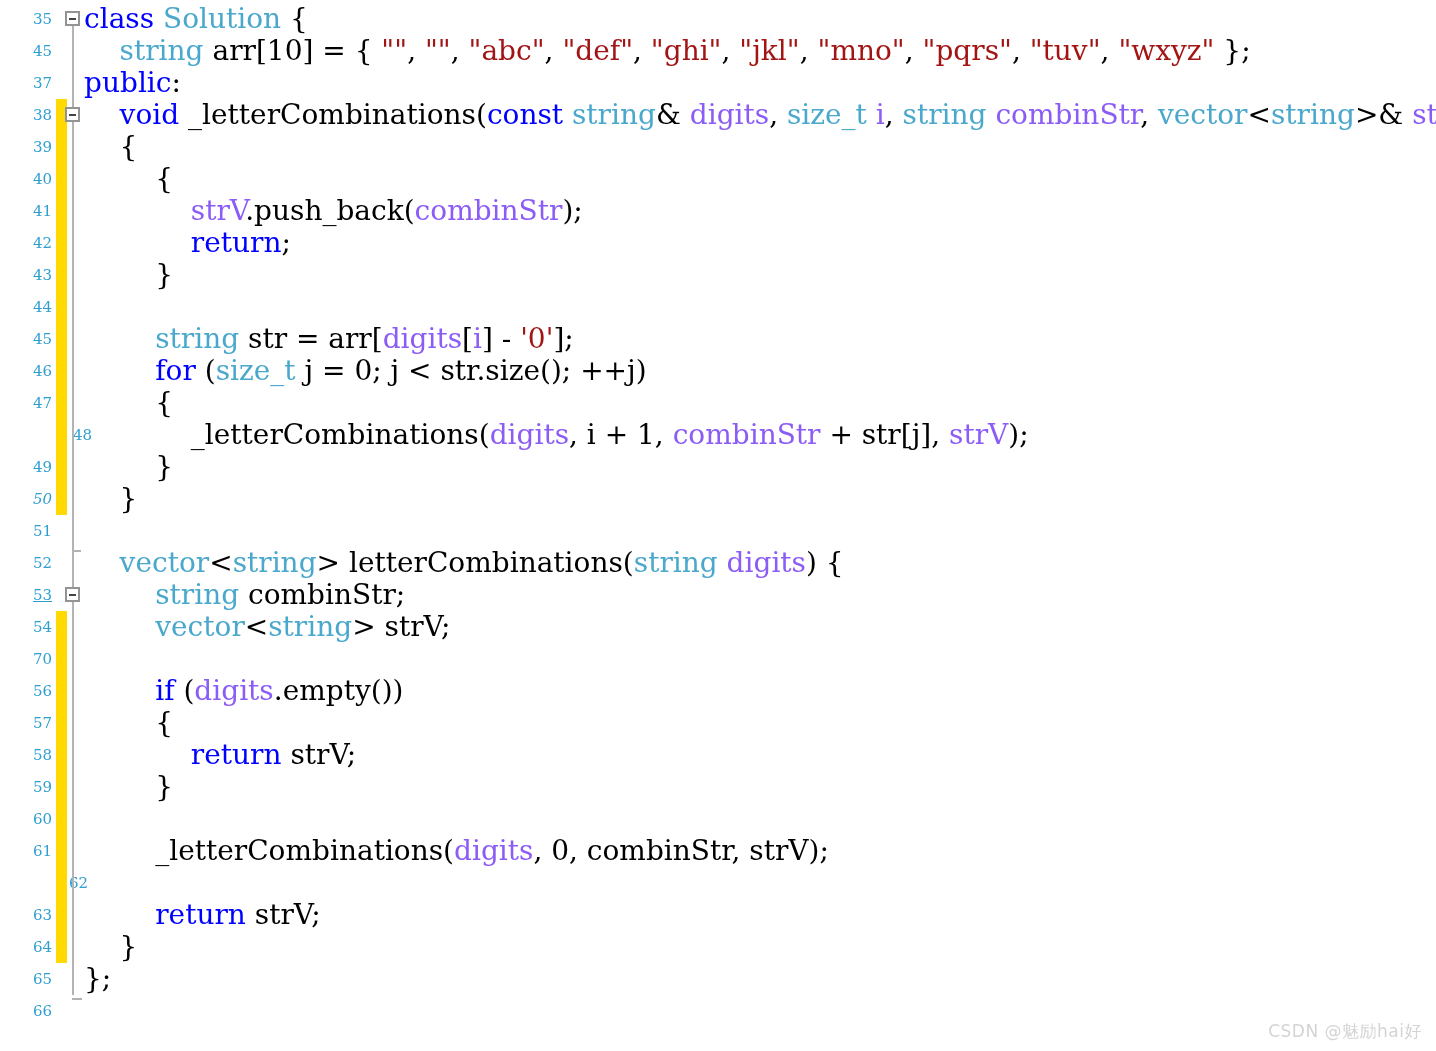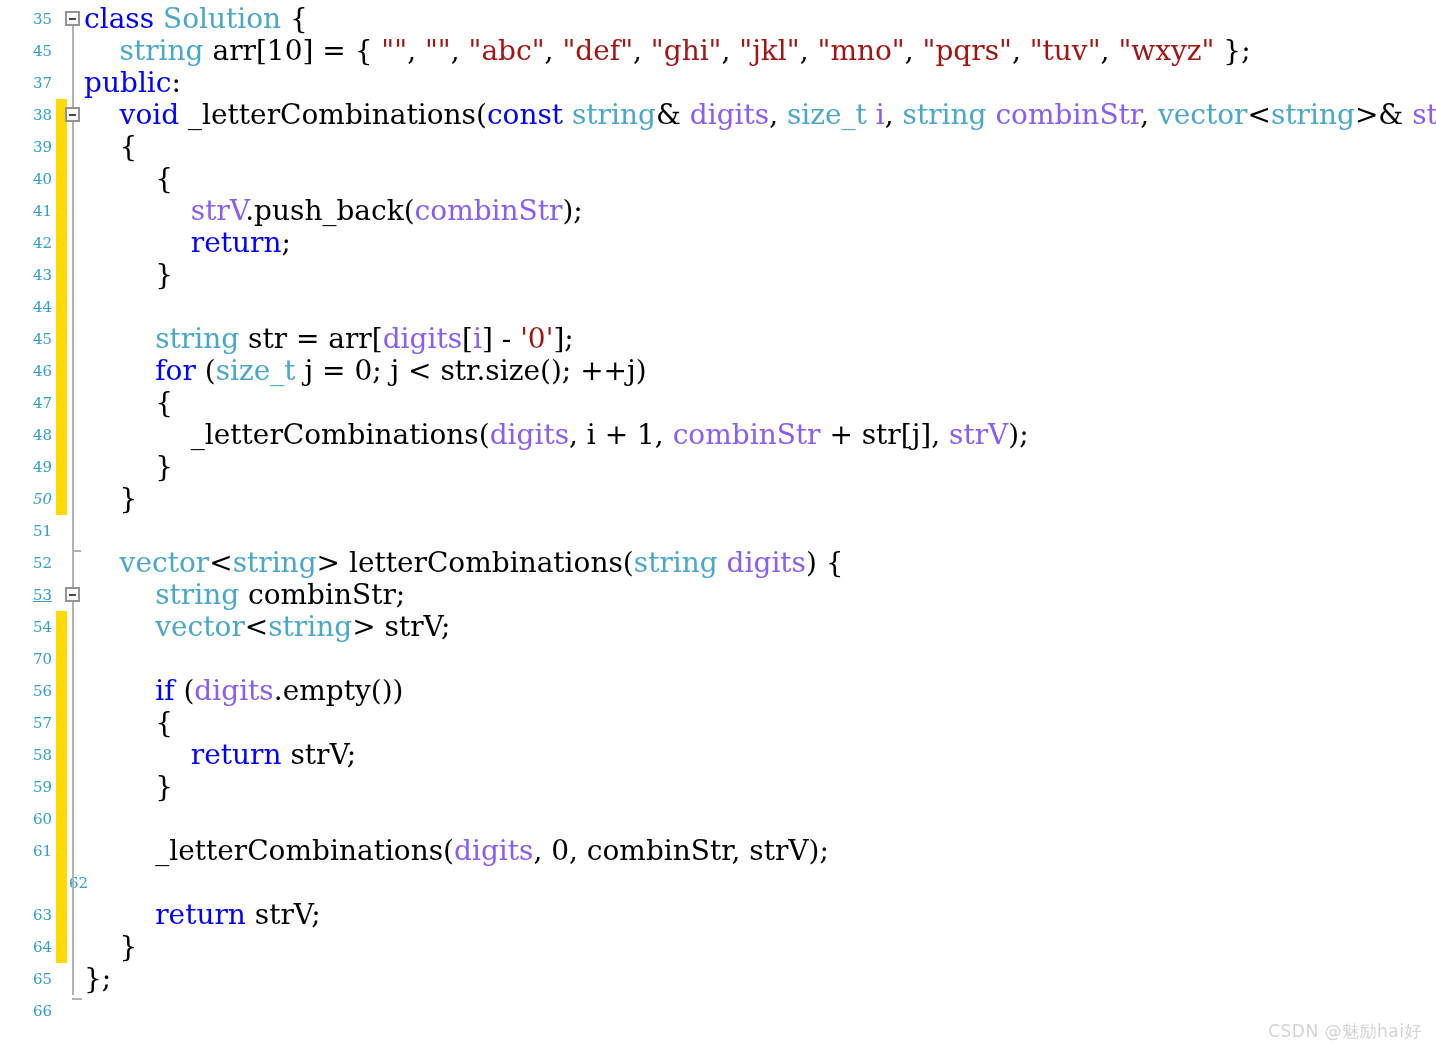--- a/index.html
+++ b/index.html
@@ -121,21 +121,21 @@
         <div class="linenum" style="top: 99px;">38</div>
         <div class="linenum" style="top: 131px;">39</div>
         <div class="linenum" style="top: 163px;">40</div>
         <div class="linenum" style="top: 195px;">41</div>
         <div class="linenum" style="top: 227px;">42</div>
         <div class="linenum" style="top: 259px;">43</div>
         <div class="linenum" style="top: 291px;">44</div>
         <div class="linenum" style="top: 323px;">45</div>
         <div class="linenum" style="top: 355px;">46</div>
         <div class="linenum" style="top: 387px;">47</div>
-        <div class="linenum" style="top: 419px;">48</div>
+        <div class="linenum" style="top: 419px; margin-left: 40px;">48</div>
         <div class="linenum" style="top: 451px;">49</div>
         <div class="linenum" style="top: 483px; font-style: italic;">50</div>
         <div class="linenum" style="top: 515px;">51</div>
         <div class="linenum" style="top: 547px;">52</div>
         <div class="linenum" style="top: 579px; text-decoration: underline;">53</div>
         <div class="linenum" style="top: 611px;">54</div>
         <div class="linenum" style="top: 643px;">70</div>
         <div class="linenum" style="top: 675px;">56</div>
         <div class="linenum" style="top: 707px;">57</div>
         <div class="linenum" style="top: 739px;">58</div>

